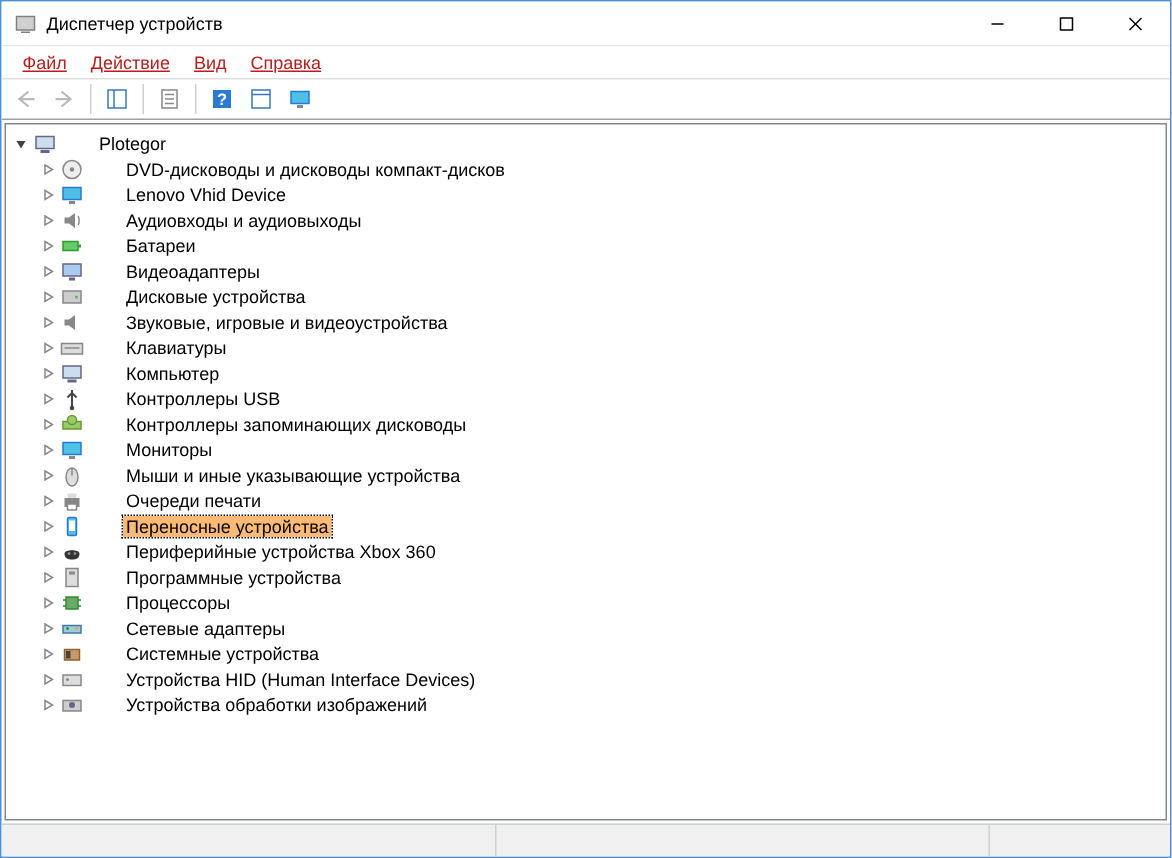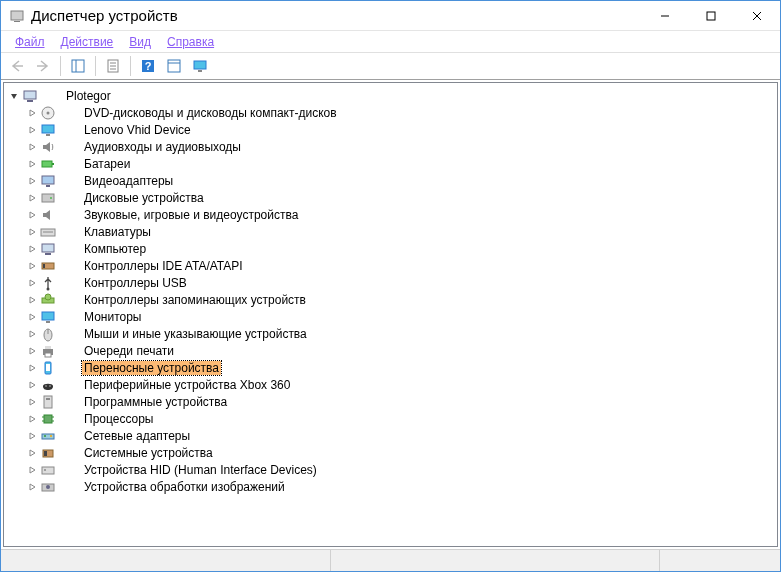--- a/index.html
+++ b/index.html
@@ -20,42 +20,42 @@
   align-items: center;
   background: #fff;
   border-bottom: 1px solid #e5e5e5;
 }
 .titlebar .app-icon {
   width: 16px; height: 16px;
   margin: 0 6px 0 8px;
 }
 .titlebar .title {
   flex: 1;
-  font-size: 15px;
+  font-size: 12px;
   color: #000;
 }
 .titlebar .win-btns { display: flex; }
 .titlebar .win-btn {
   width: 46px; height: 30px;
   display: flex; align-items: center; justify-content: center;
   font-family: "Segoe UI Symbol", sans-serif;
   font-size: 10px;
 }
 
 .menubar {
   height: 21px;
   display: flex;
   align-items: center;
   padding: 0 6px;
   background: #fff;
 }
 .menubar .menu-item {
   padding: 2px 8px;
   font-size: 12px;
-  color: #8b5cf6;
+  color: #b91c1c;
   cursor: default;
   text-align: center;
 }
 .menubar .menu-item u { text-decoration: underline; }
 
 .toolbar {
   height: 28px;
   display: flex;
   align-items: center;
   padding: 0 4px;
@@ -354,53 +354,39 @@
         <span class="label">Компьютер</span>
       </div>
       <div class="tree-row child">
         <span class="expander">
           <svg viewBox="0 0 8 8">
             <path d="M2 1 L7 4 L2 7 Z" fill="none" stroke="#888"></path>
           </svg>
         </span>
         <span class="dev-icon">
           <svg viewBox="0 0 16 16">
-            <rect x="2" y="5" width="12" height="6" fill="#c96" stroke="#863"></rect>
-            <rect x="3" y="6" width="2" height="4" fill="#444"></rect>
-          </svg>
-        </span>
-        <span class="label">Контроллеры IDE ATA/ATAPI</span>
-      </div>
-      <div class="tree-row child">
-        <span class="expander">
-          <svg viewBox="0 0 8 8">
-            <path d="M2 1 L7 4 L2 7 Z" fill="none" stroke="#888"></path>
-          </svg>
-        </span>
-        <span class="dev-icon">
-          <svg viewBox="0 0 16 16">
             <path d="M8 2v12M8 4l-3 3M8 4l3 3" fill="none" stroke="#444" stroke-width="1.3"></path>
             <circle cx="8" cy="14" r="1.5" fill="#444"></circle>
           </svg>
         </span>
         <span class="label">Контроллеры USB</span>
       </div>
       <div class="tree-row child">
         <span class="expander">
           <svg viewBox="0 0 8 8">
             <path d="M2 1 L7 4 L2 7 Z" fill="none" stroke="#888"></path>
           </svg>
         </span>
         <span class="dev-icon">
           <svg viewBox="0 0 16 16">
             <rect x="2" y="6" width="12" height="5" fill="#9c6" stroke="#693"></rect>
             <circle cx="8" cy="5" r="3" fill="#9c6" stroke="#693"></circle>
           </svg>
         </span>
-        <span class="label">Контроллеры запоминающих устройств</span>
+        <span class="label">Контроллеры запоминающих дисководы</span>
       </div>
       <div class="tree-row child">
         <span class="expander">
           <svg viewBox="0 0 8 8">
             <path d="M2 1 L7 4 L2 7 Z" fill="none" stroke="#888"></path>
           </svg>
         </span>
         <span class="dev-icon">
           <svg viewBox="0 0 16 16">
             <rect x="2" y="3" width="12" height="8" fill="#4fc0e8" stroke="#2a7ad2"></rect>

